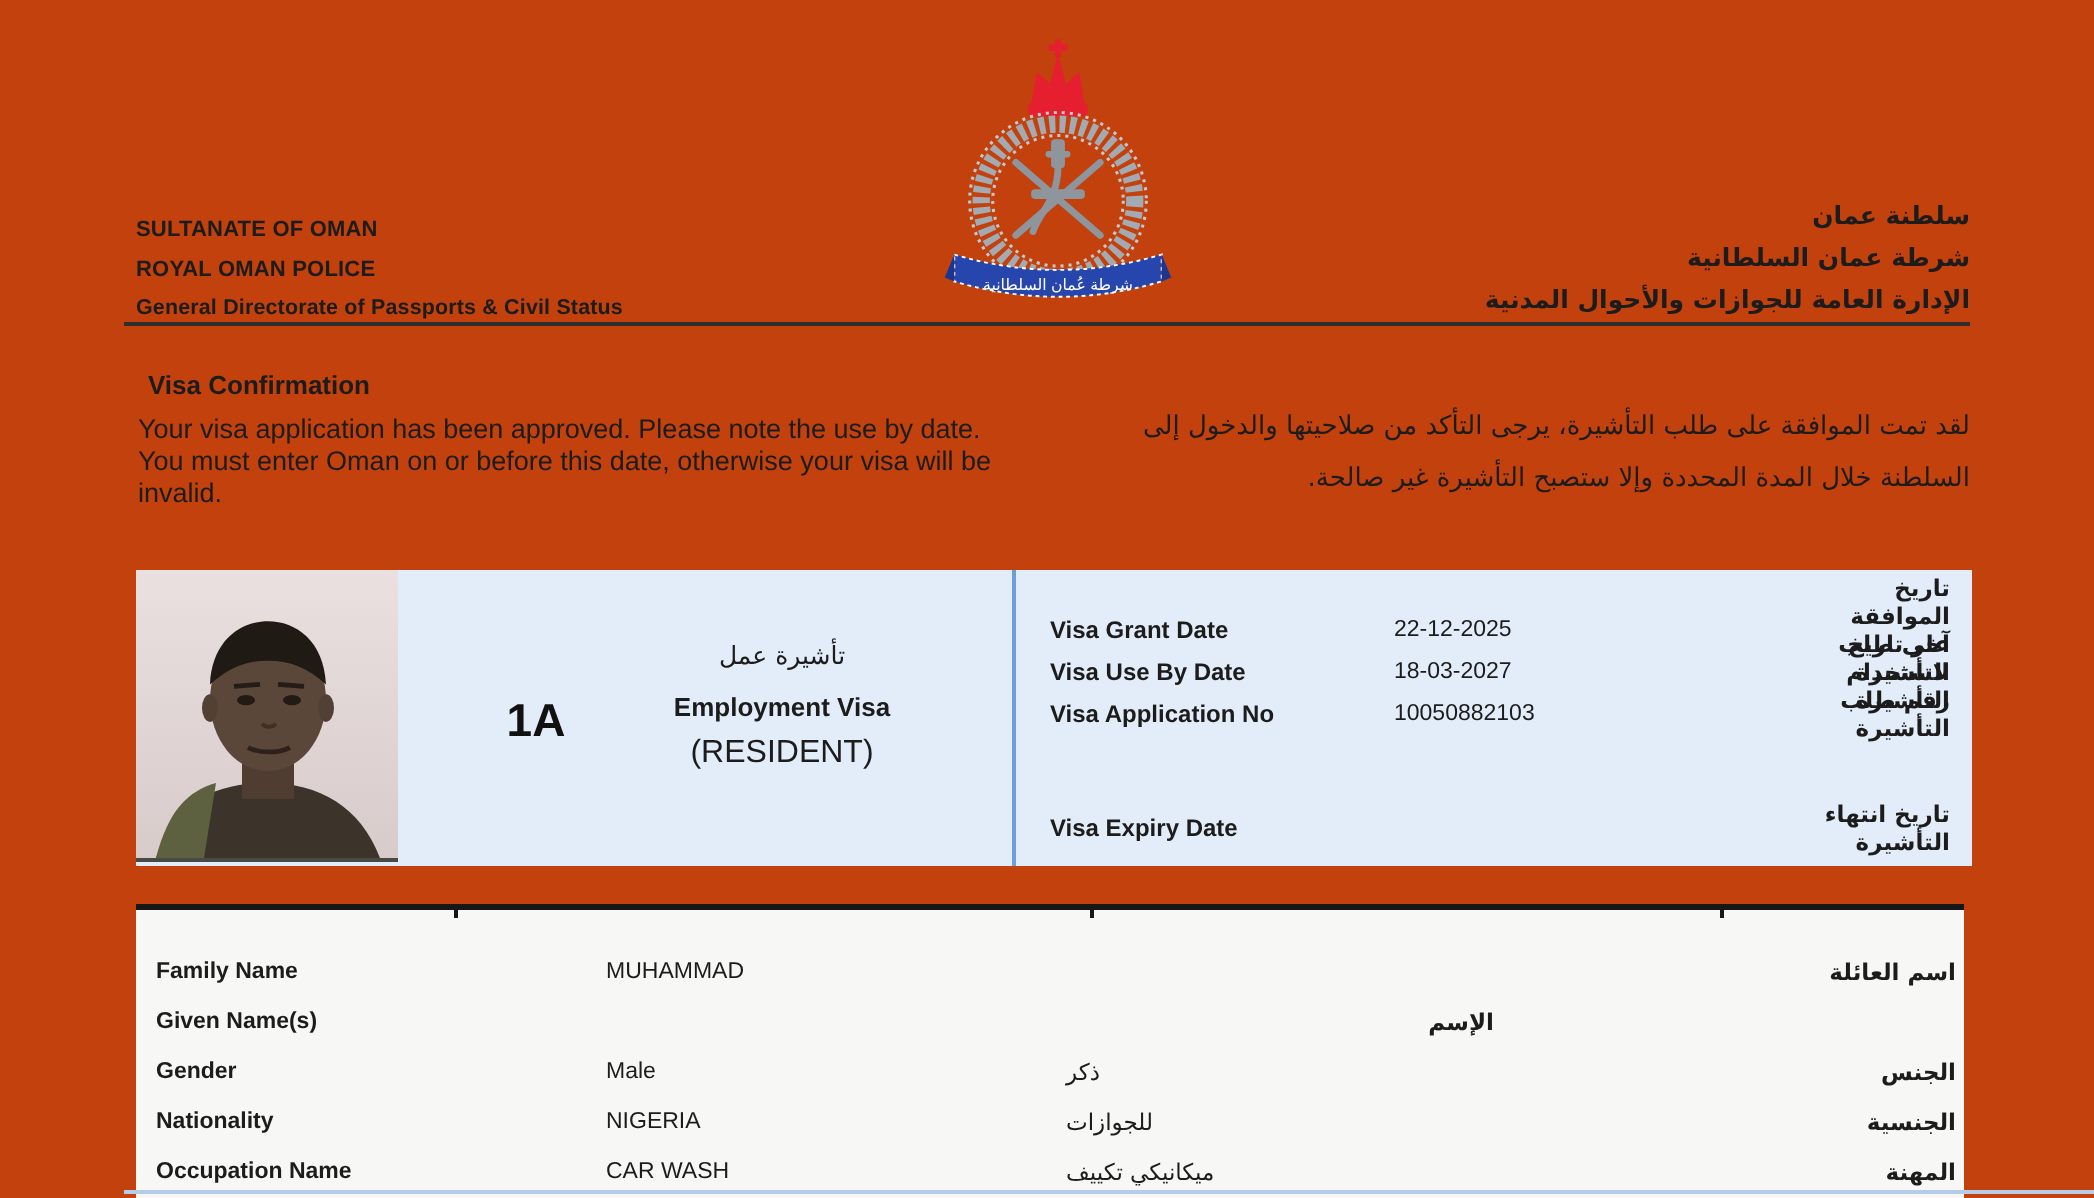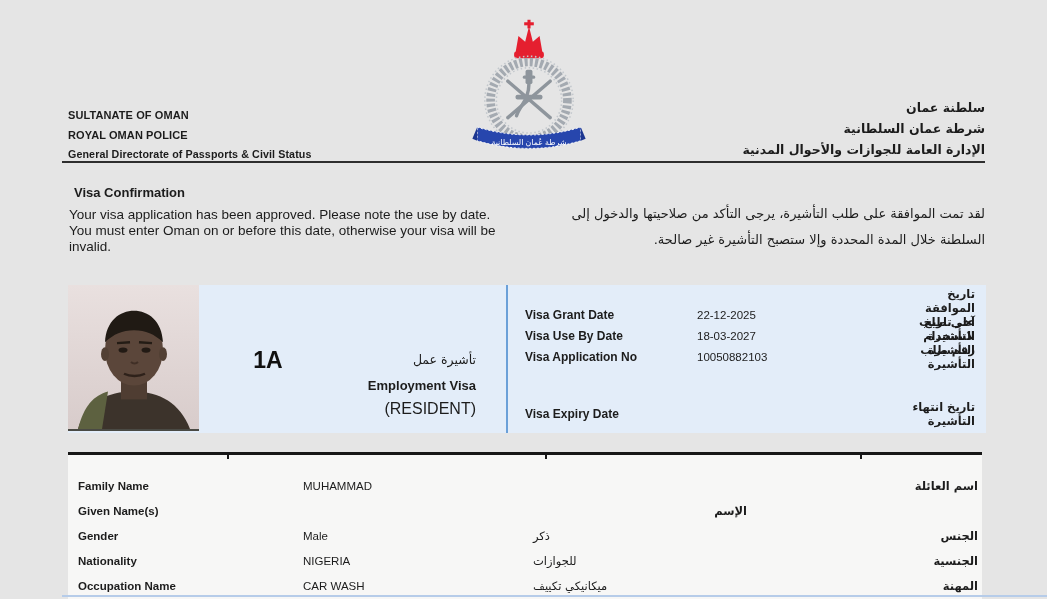--- a/index.html
+++ b/index.html
@@ -1,18 +1,18 @@
 <!DOCTYPE html>
 <html><head>
 <meta charset="utf-8">
 <style>
   * { margin:0; padding:0; box-sizing:border-box; }
   html,body { background:#fff; }
   .page {
-    position:relative; width:1047px; height:599px; background:#e5e5e5;
+    position:relative; width:1047px; height:599px; background:#c2410c;
     overflow:hidden; font-family:"Liberation Sans","DejaVu Sans",sans-serif;
     color:#1c1c1c;
   }
   .ar { font-family:"DejaVu Sans","Liberation Sans",sans-serif; direction:rtl; }
 
   
   .hdr-left { position:absolute; left:68px; top:106px; }
   .hdr-left div { font-weight:700; font-size:11px; line-height:19.5px; letter-spacing:.1px; }
   .hdr-left div:last-child { font-size:10.7px; }
   .hdr-right { position:absolute; right:62px; top:97px; text-align:right; }
@@ -23,21 +23,21 @@
   
   .conf-title { position:absolute; left:74px; top:185px; font-weight:700; font-size:13px; }
   .conf-title-ar { position:absolute; right:62px; top:178px; font-size:13px; font-weight:700; }
   .conf-body { position:absolute; left:69px; top:207px; width:428px; font-size:13.5px; line-height:16px; }
   .conf-body-ar { position:absolute; right:62px; top:201px; width:460px; text-align:right; font-size:13px; line-height:26px; }
 
   
   .card { position:absolute; left:68px; top:285px; width:918px; height:148px; background:#e3edf9; }
   .photo { position:absolute; left:0; top:0; width:131px; height:146px; border-bottom:2px solid #4a4a44; }
   .class-code { position:absolute; left:165px; top:62px; width:70px; text-align:center; font-size:23px; font-weight:700; color:#111; }
-  .vtype { position:absolute; left:238px; top:34px; width:170px; text-align:right;margin-top:32px; }
+  .vtype { position:absolute; left:238px; top:34px; width:170px; text-align:center; }
   .vtype .t-ar { font-size:12.5px; line-height:18px; }
   .vtype .t-en { font-size:13px; font-weight:700; margin-top:8px; line-height:18px; }
   .vtype .t-sub { font-size:16px; margin-top:5px; line-height:18px; }
   .card-divider { position:absolute; left:438px; top:0; width:2px; height:148px; background:#6ba0d8; }
   .visa-fields { position:absolute; left:440px; right:0; top:2px; }
   .vrow { display:grid; grid-template-columns:172px 212px 1fr; align-items:center; height:28px; padding:0 11px 0 17px; }
   .vrow:last-child { margin-top:29px; }
   .vrow .lbl { font-weight:700; font-size:12px; }
   .vrow .val { font-size:11.5px; }
   .vrow .lbl-ar { text-align:right; font-size:11.5px; font-weight:700; }

